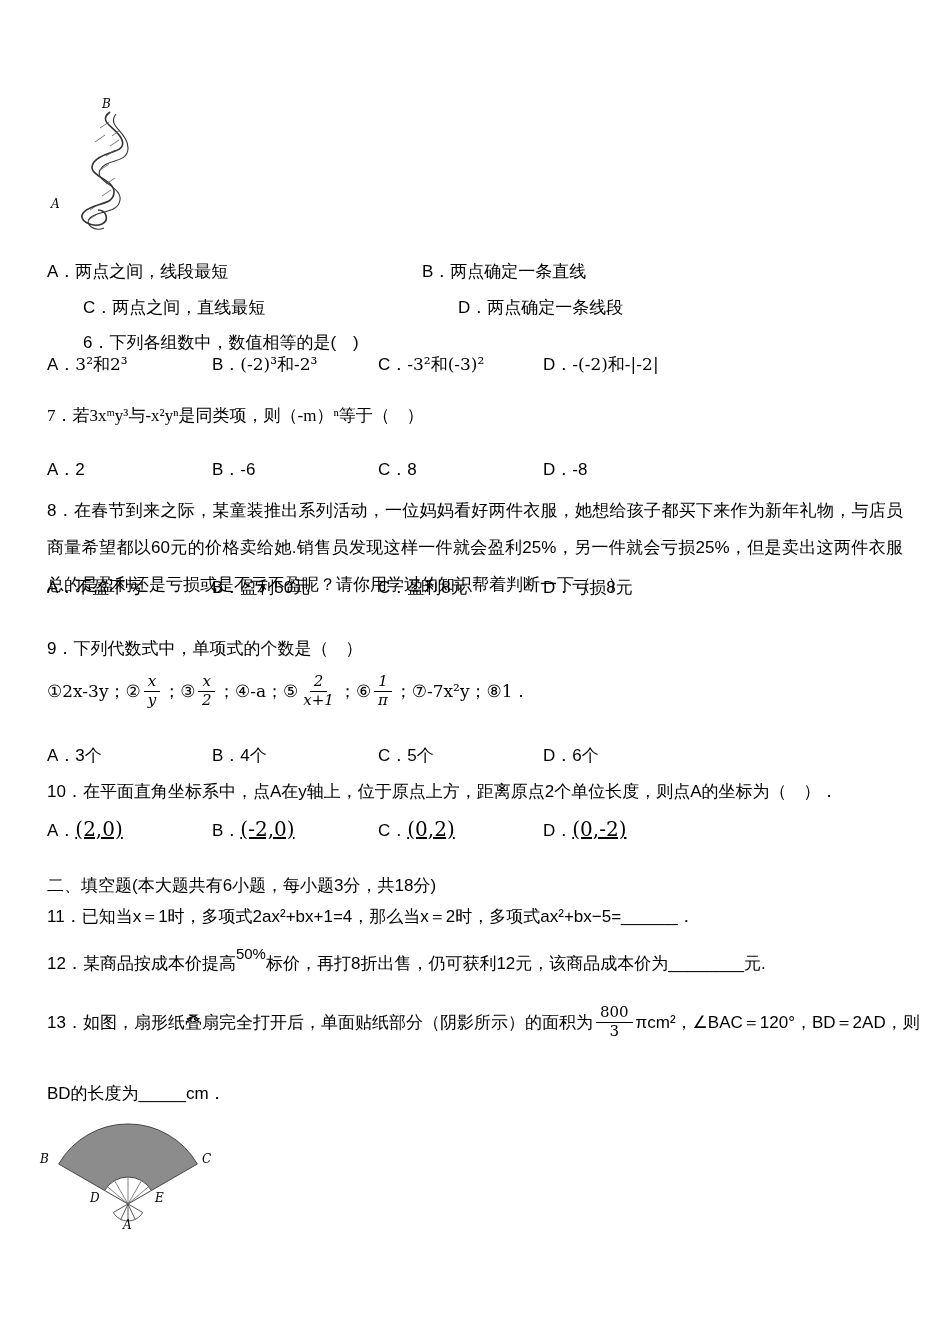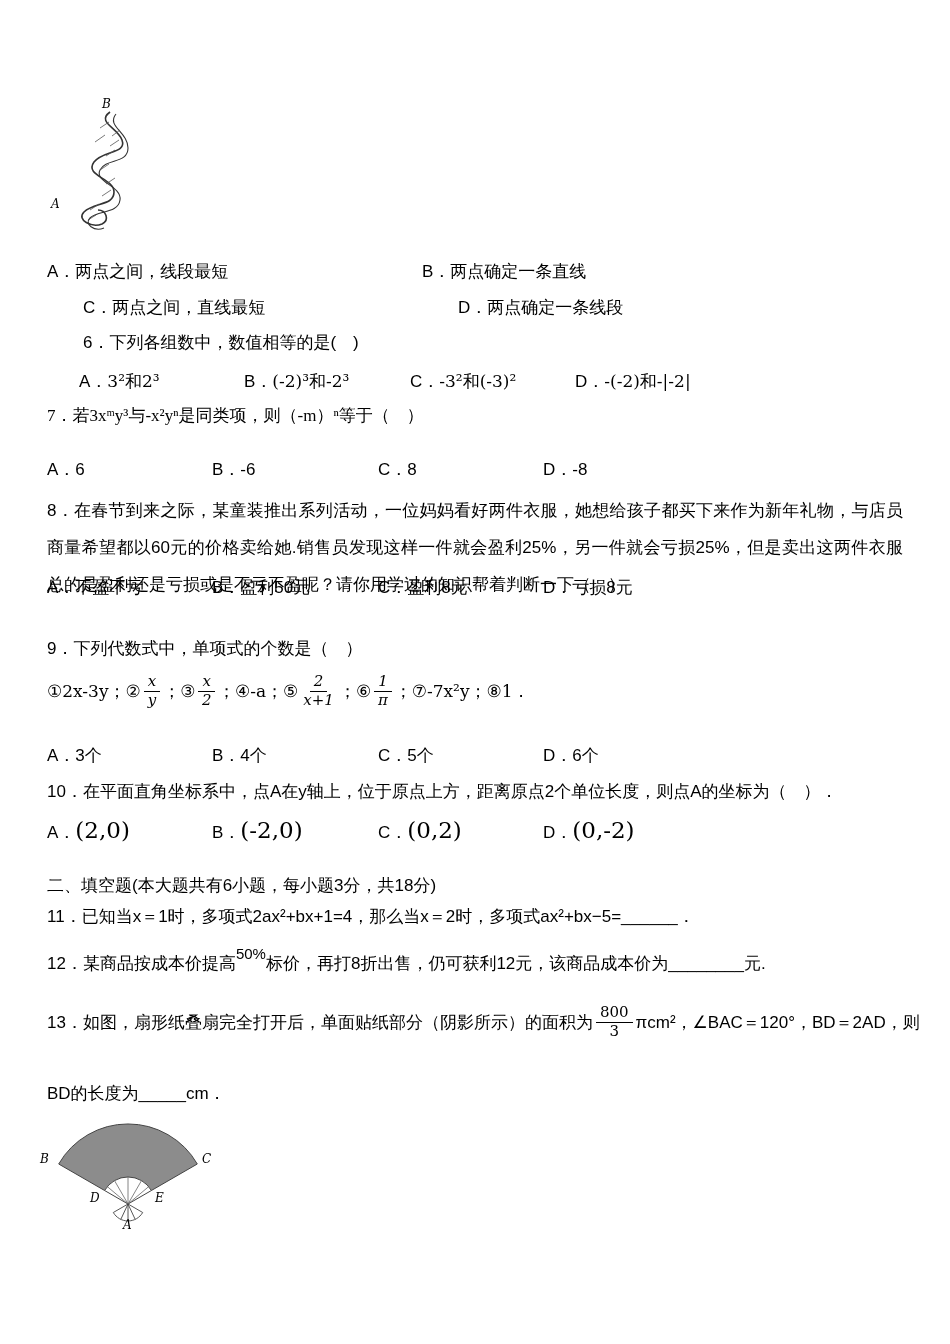--- a/index.html
+++ b/index.html
@@ -9,21 +9,21 @@
     font-family:"Liberation Sans","DejaVu Sans",sans-serif;
     color:#000; overflow:hidden;
   }
   .abs { position:absolute; left:47px; }
   .line { font-size:17px; white-space:nowrap; }
   .para { width:856px; font-size:17px; line-height:37px; text-align:justify; }
   .row2 { display:grid; grid-template-columns:331px auto; font-size:17px;gap:44px; }
   .row4 { display:grid; grid-template-columns:165px 166px 165px auto; font-size:17px; }
   .cell { white-space:nowrap; }
   .math { font-family:"DejaVu Serif","Liberation Serif",serif; }
-  .mathbig { font-family:"DejaVu Serif","Liberation Serif",serif; font-size:23px; }
+  .mathbig { font-family:"DejaVu Serif","Liberation Serif",serif; font-size:20px;text-decoration:underline; }
   .frac {
     display:inline-flex; flex-direction:column; align-items:center;
     vertical-align:middle; line-height:1.15; font-size:15px;
     font-family:"DejaVu Serif","Liberation Serif",serif; margin:0 3px;
   }
   .frac.it { font-style:italic; }
   .frac .num { border-bottom:1px solid #000; padding:0 4px; }
   .frac .den { padding:0 2px; }
   .exprline { display:flex; align-items:center; font-size:17px; height:46px; }
   .flexline { display:flex; align-items:center; font-size:17px; height:48px; }
@@ -44,38 +44,38 @@
 <div class="abs row2" style="top:260px;">
   <span class="cell">A．两点之间，线段最短</span>
   <span class="cell">B．两点确定一条直线</span>
 </div>
 <div class="abs row2" style="top:296px;margin-left:36px;">
   <span class="cell">C．两点之间，直线最短</span>
   <span class="cell">D．两点确定一条线段</span>
 </div>
 
 <div class="abs line" style="top:331px;margin-left:36px;">6．下列各组数中，数值相等的是(　)</div>
-<div class="abs row4" style="top:370px;margin-left:32px;">
+<div class="abs row4" style="top:353px;">
   <span class="cell">
     <span>A．</span><span class="math">3²和2³</span>
   </span>
   <span class="cell">
     <span>B．</span><span class="math">(-2)³和-2³</span>
   </span>
   <span class="cell">
     <span>C．</span><span class="math">-3²和(-3)²</span>
   </span>
   <span class="cell">
     <span>D．</span><span class="math">-(-2)和-|-2|</span>
   </span>
 </div>
 
 <div class="abs line" style="top:404px;font-family:Liberation Serif, serif;">7．若3xᵐy³与-x²yⁿ是同类项，则（-m）ⁿ等于（　）</div>
 <div class="abs row4" style="top:458px;">
-  <span class="cell">A．6</span>
+  <span class="cell">A．2</span>
   <span class="cell">B．-6</span>
   <span class="cell">C．8</span>
   <span class="cell">D．-8</span>
 </div>
 
 <div class="abs para" style="top:492px;">8．在春节到来之际，某童装推出系列活动，一位妈妈看好两件衣服，她想给孩子都买下来作为新年礼物，与店员商量希望都以60元的价格卖给她.销售员发现这样一件就会盈利25%，另一件就会亏损25%，但是卖出这两件衣服总的是盈利还是亏损或是不亏不盈呢？请你用学过的知识帮着判断一下（　）</div>
 <div class="abs row4" style="top:576px;">
   <span class="cell">A．不盈不亏</span>
   <span class="cell">B．盈利50元</span>
   <span class="cell">C．盈利8元</span>

